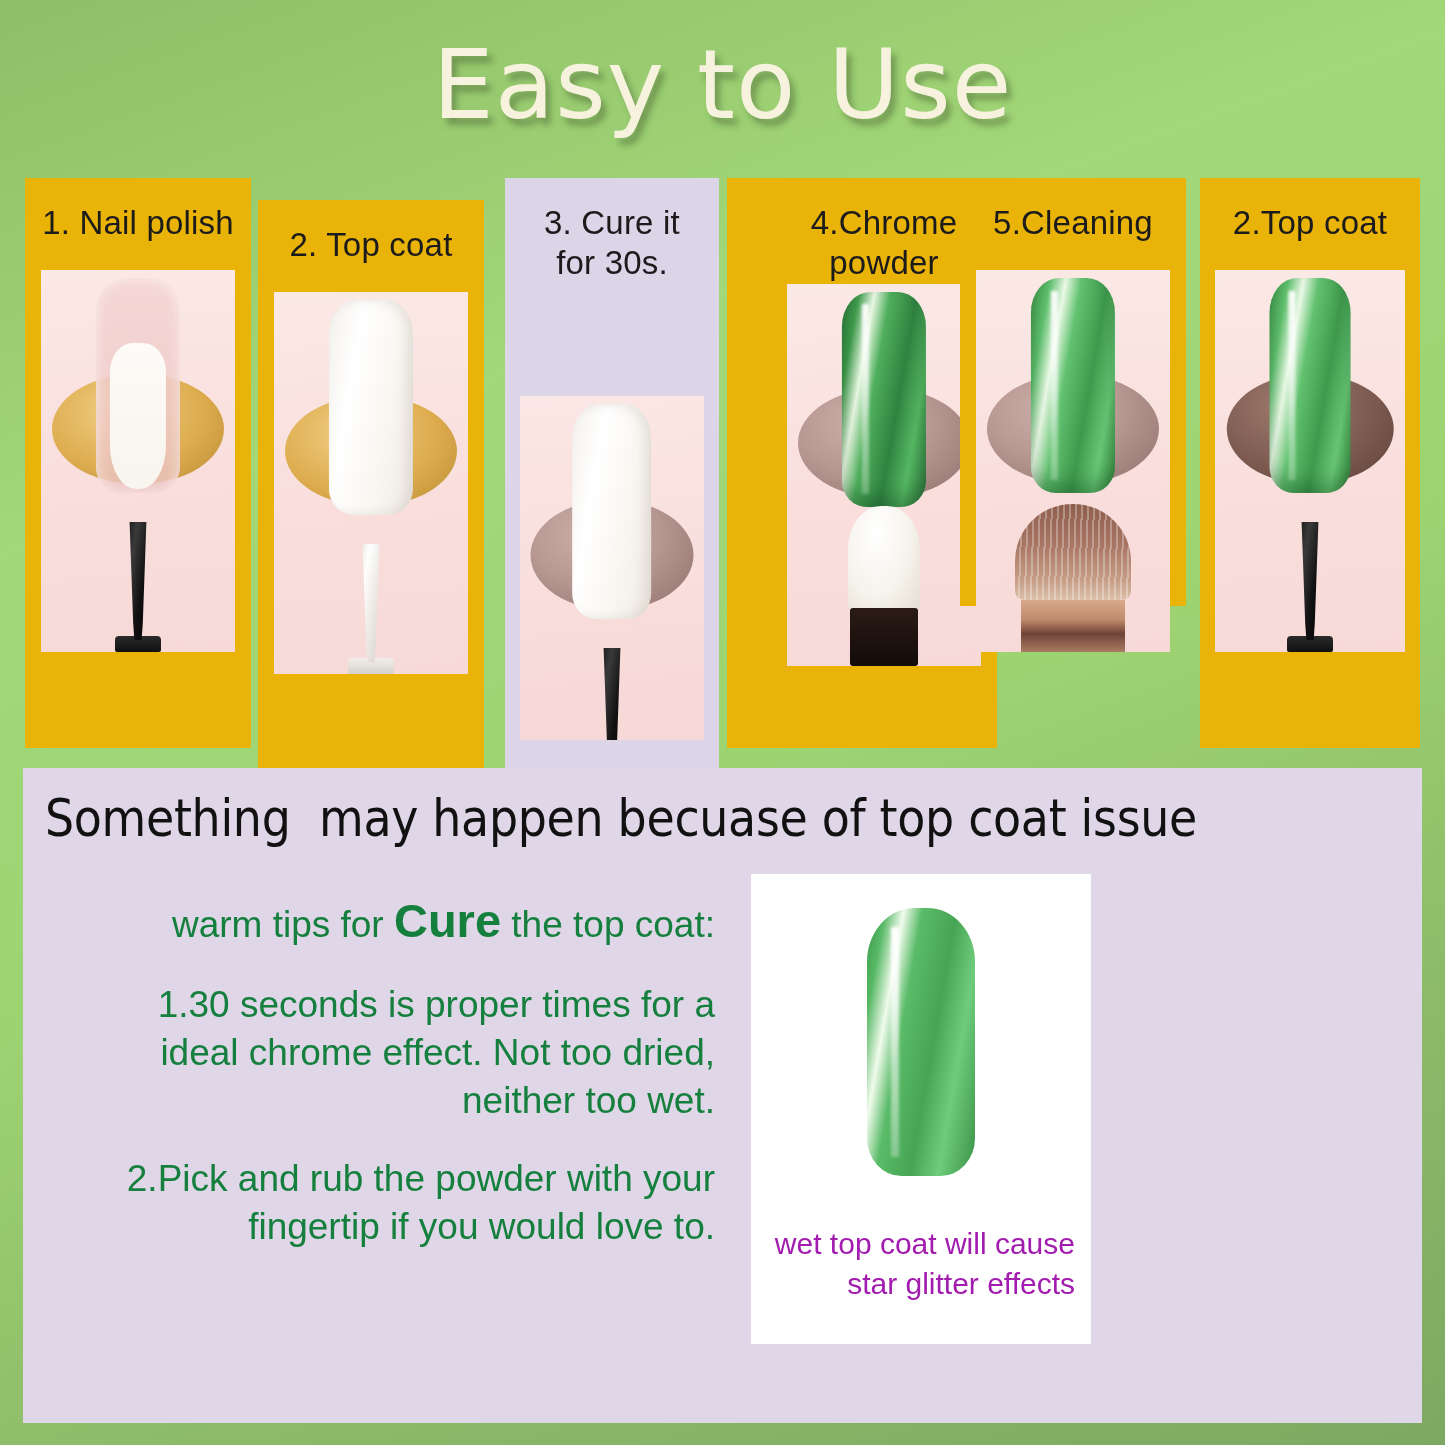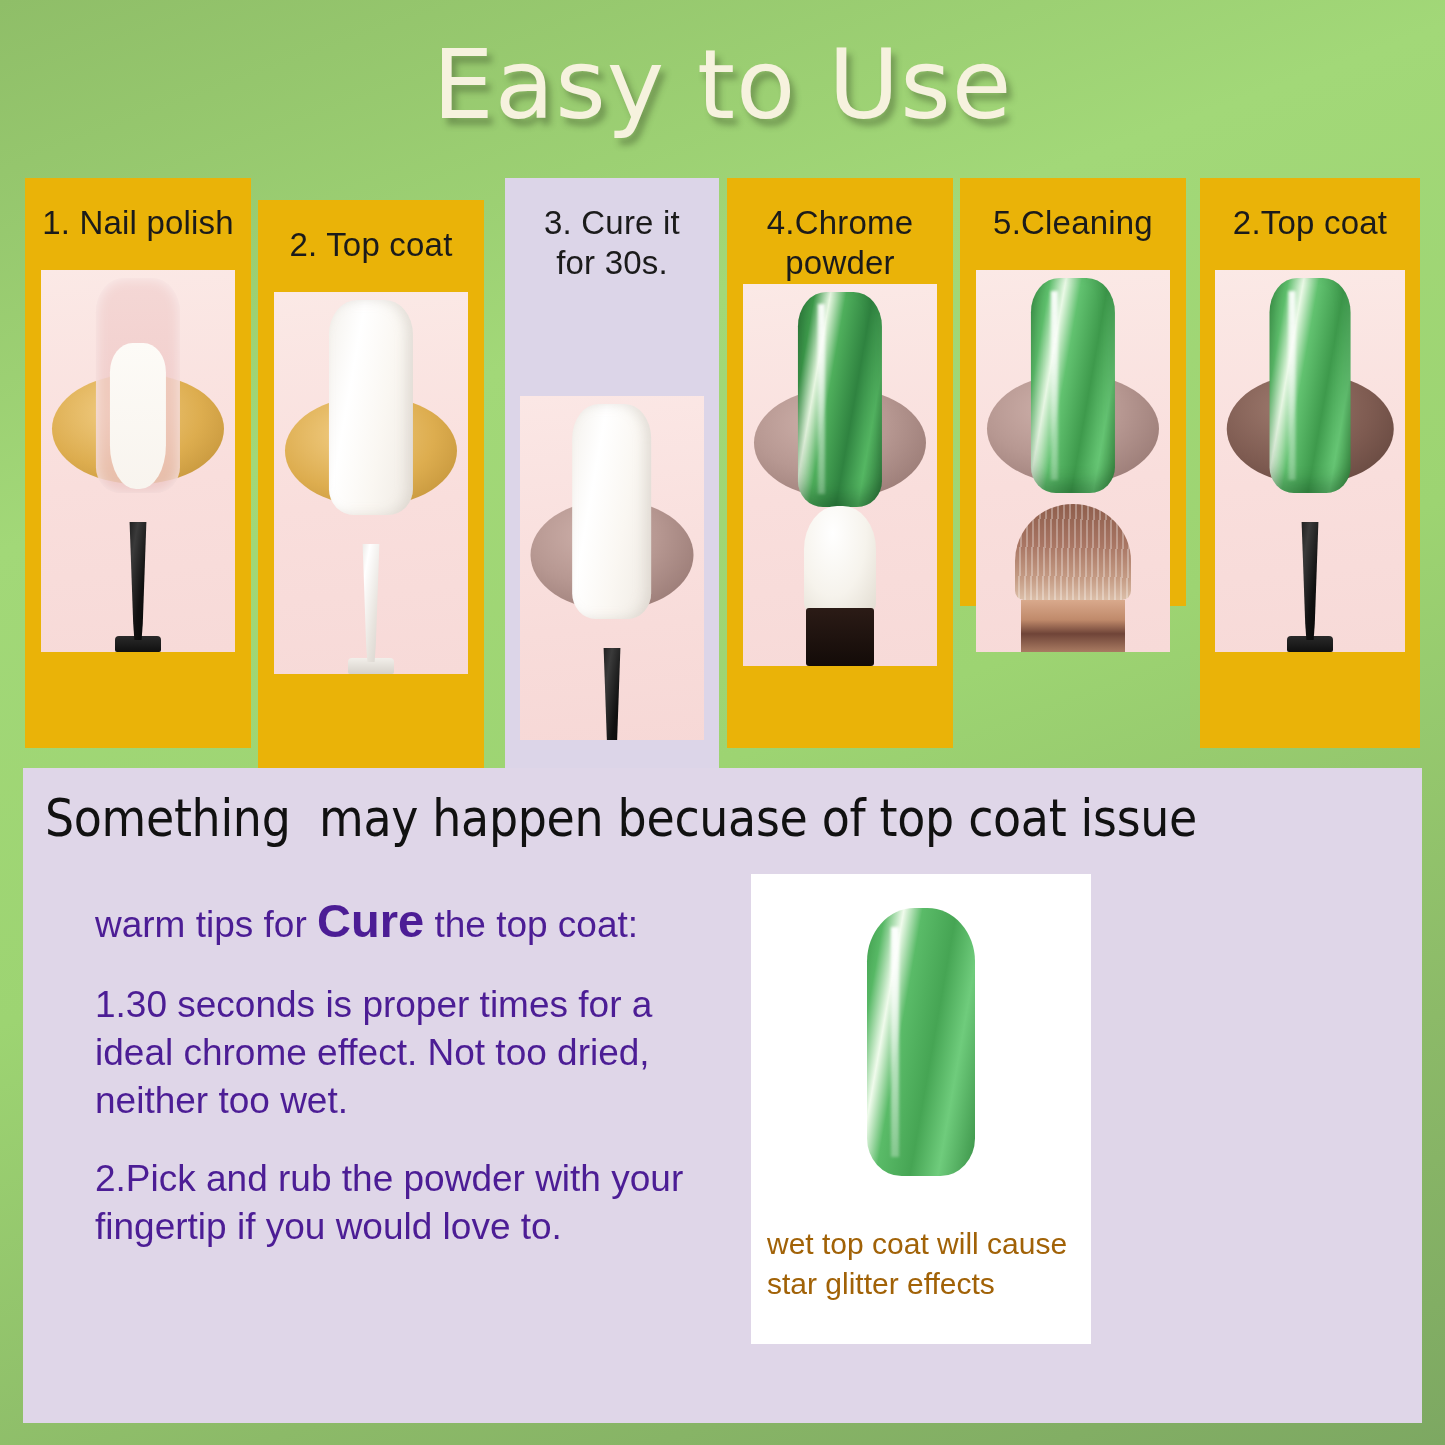--- a/index.html
+++ b/index.html
@@ -140,21 +140,21 @@
   }
   .panel-heading{
     position:absolute;left:22px;top:24px;width:1360px;
     font-family:"DejaVu Sans Condensed","Liberation Sans",sans-serif;
     font-size:51px;line-height:1.05;color:#111;white-space:pre;
     letter-spacing:-.3px;
   }
 
   .tips{
     position:absolute;left:72px;top:122px;width:620px;
-    color:#4c1d95;font-size:37px;line-height:1.30;
+    color:#15803d;font-size:37px;line-height:1.30;text-align:right;
   }
   .tips p{margin:0 0 30px 0;}
   .tips .strong{font-weight:700;font-size:47px;}
 
   .examples{position:absolute;left:728px;top:106px;width:700px;height:518px;}
   .example{
     position:absolute;top:0;width:340px;height:470px;
     background:#FFFFFF;
     display:flex;flex-direction:column;align-items:center;
   }
@@ -176,22 +176,22 @@
     background:linear-gradient(100deg,#53B061 0%,#6EC77B 13%,#EEFAEA 25%,#72CA7F 38%,#57B565 60%,#7FD38B 78%,#4BA759 100%);
   }
   .big-nail:after{
     content:"";position:absolute;left:22%;top:7%;width:8%;height:86%;
     background:linear-gradient(180deg,rgba(255,255,255,.95),rgba(255,255,255,.3));
     filter:blur(1.6px);
   }
   .example-caption{
     flex:1;width:100%;
     display:flex;align-items:flex-start;justify-content:center;
-    text-align:left;
-    font-size:30px;line-height:1.34;color:#a16207;
+    text-align:right;
+    font-size:30px;line-height:1.34;color:#a21caf;
     padding:2px 16px 0 16px;box-sizing:border-box;
   }
 </style>
 </head>
 <body>
 
 <div class="title-wrap">
   <div class="title">Easy to Use</div>
 </div>
 
@@ -233,21 +233,21 @@
         <div class="knuckle"></div>
         <div class="nail white"></div>
       </div>
       <div class="tool">
         <div class="brush-handle"></div>
           <div class="brush-foot"></div>
       </div>
     </div>
   </div>
 
-  <div class="card" style="left:727px;width:226px;height:570px;">
+  <div class="card" style="left:727px;width:226px;height:570px;padding-left:44px;">
     <div class="card-title" style="white-space:pre-line;">4.Chrome
 powder</div>
     <div class="photo">
       <div class="finger">
         <div class="knuckle"></div>
         <div class="nail green"></div>
       </div>
       <div class="tool">
         <div class="sponge"></div>
           <div class="sponge-grip"></div>

